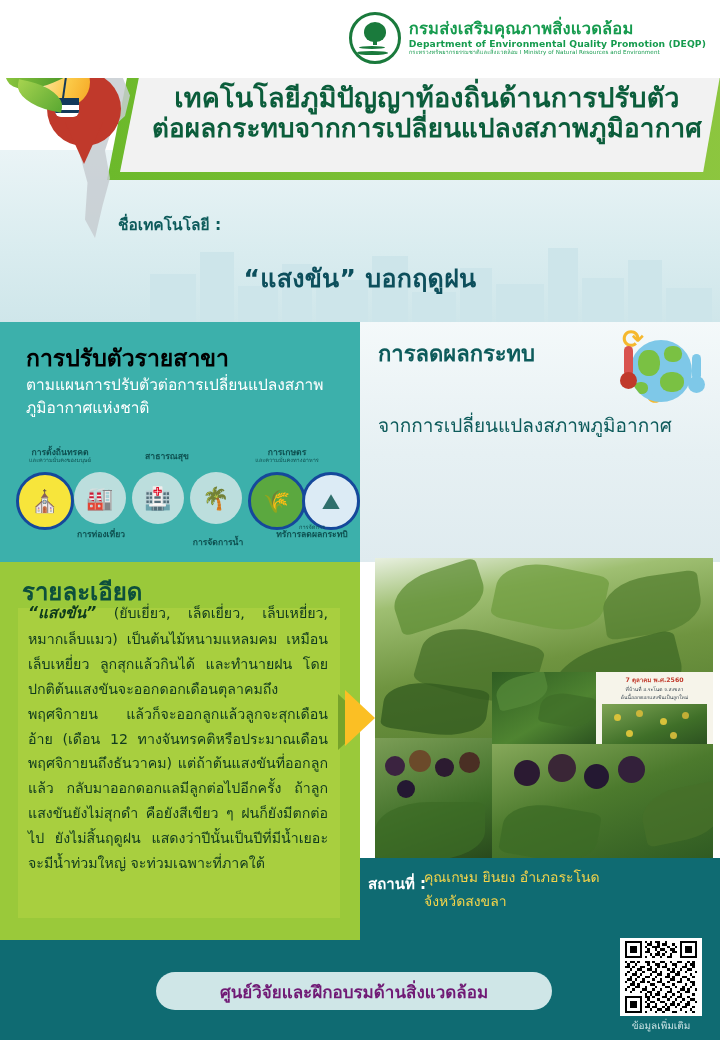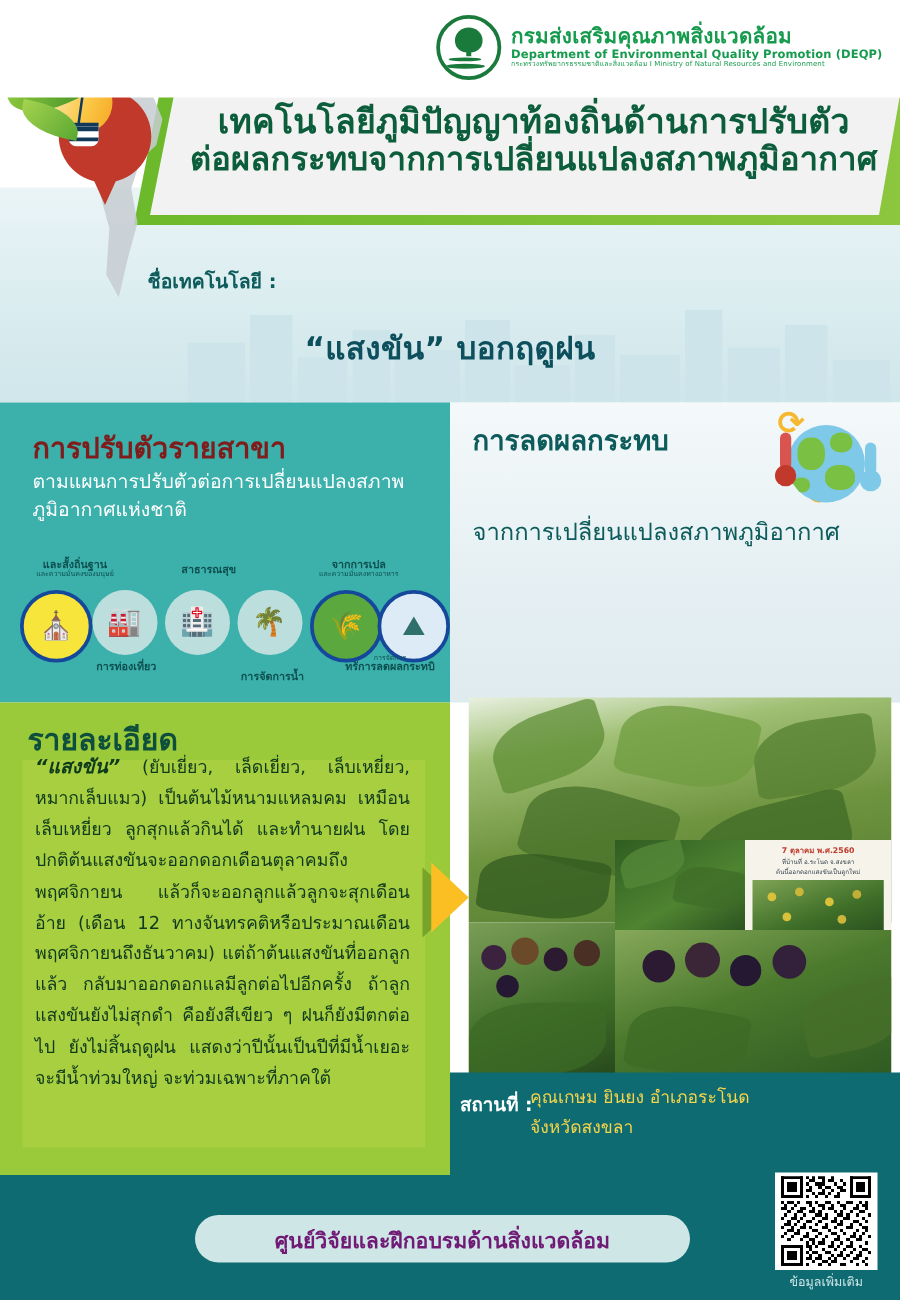--- a/index.html
+++ b/index.html
@@ -69,21 +69,21 @@
   .leaf-c{left:-6px;top:-4px;width:40px;height:20px;background:linear-gradient(120deg,#b7dc62,#6cb92b);
         transform:rotate(-48deg);}
 
   .tech-label{position:absolute;left:118px;top:212px;font-size:15.5px;font-weight:bold;
         color:#0d5b5b;z-index:5;}
   .tech-name{position:absolute;left:0;top:258px;width:720px;text-align:center;
         font-size:25px;font-weight:bold;color:#0d4f5c;z-index:5;letter-spacing:.3px;}
 
   
   .panel-left{position:absolute;left:0;top:322px;width:360px;height:240px;background:#3cb0ab;z-index:3;}
-  .pl-h1{position:absolute;left:26px;top:18px;font-size:23px;font-weight:bold;color:#7f1d1d;}
+  .pl-h1{position:absolute;left:26px;top:18px;font-size:23px;font-weight:bold;color:#000000;}
   .pl-h2{position:absolute;left:26px;top:52px;width:312px;font-size:15.5px;color:#fff;
         line-height:1.5;}
   .sectors{position:absolute;left:6px;top:128px;width:354px;height:106px;}
   .sec{position:absolute;width:52px;height:52px;border-radius:50%;background:#bcdedd;
         overflow:hidden;}
   .sec.on{background:#f7e53b;border:3px solid #15489b;}
   .sec.on2{background:#5ba83f;border:3px solid #15489b;}
   .sec.on3{background:#dcebf5;border:3px solid #15489b;}
   .sec-lbl{position:absolute;text-align:center;color:#0d4f4f;font-weight:bold;line-height:1.1;}
   .sec-lbl .big{font-size:8.6px;display:block;}
@@ -227,28 +227,28 @@
   <div class="tech-label">ชื่อเทคโนโลยี :</div>
   <div class="tech-name">“แสงขัน” บอกฤดูฝน</div>
 
   <div class="panel-left">
     <div class="pl-h1">การปรับตัวรายสาขา</div>
     <div class="pl-h2">ตามแผนการปรับตัวต่อการเปลี่ยนแปลงสภาพภูมิอากาศแห่งชาติ</div>
 
     <div class="sectors">
 
       <div class="sec-lbl" style="left:4px;top:-2px;width:100px;">
-        <span class="big">และสั้งถิ่นฐาน</span>
+        <span class="big">การตั้งถิ่นทรคต</span>
         <span class="sml">และความมั่นคงของมนุษย์</span>
       </div>
       <div class="sec-lbl" style="left:118px;top:2px;width:86px;">
         <span class="big">สาธารณสุข</span>
       </div>
       <div class="sec-lbl" style="left:230px;top:-2px;width:102px;">
-        <span class="big">จากการเปล</span>
+        <span class="big">การเกษตร</span>
         <span class="sml">และความมั่นคงทางอาหาร</span>
       </div>
 
       <div class="sec on" style="left:10px;top:22px;">
         <div class="glyph">⛪</div>
       </div>
       <div class="sec" style="left:68px;top:22px;">
         <div class="glyph">🏭</div>
       </div>
       <div class="sec" style="left:126px;top:22px;">

